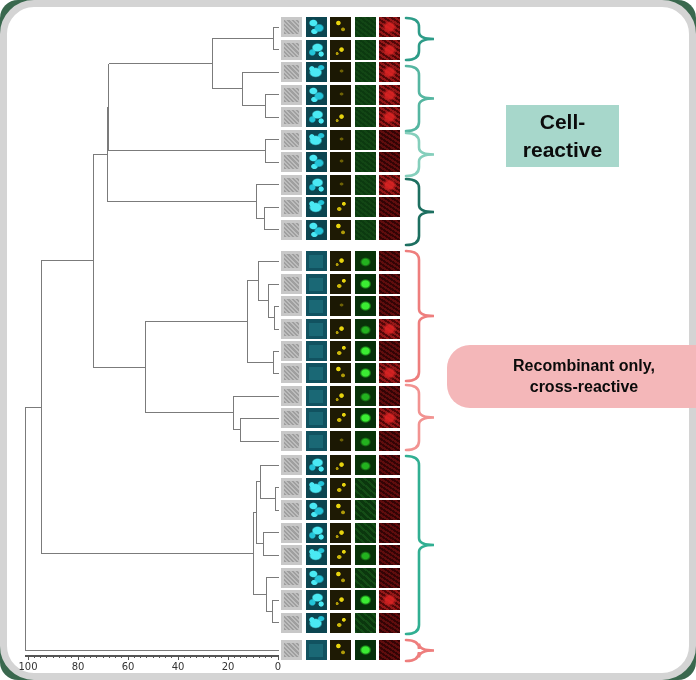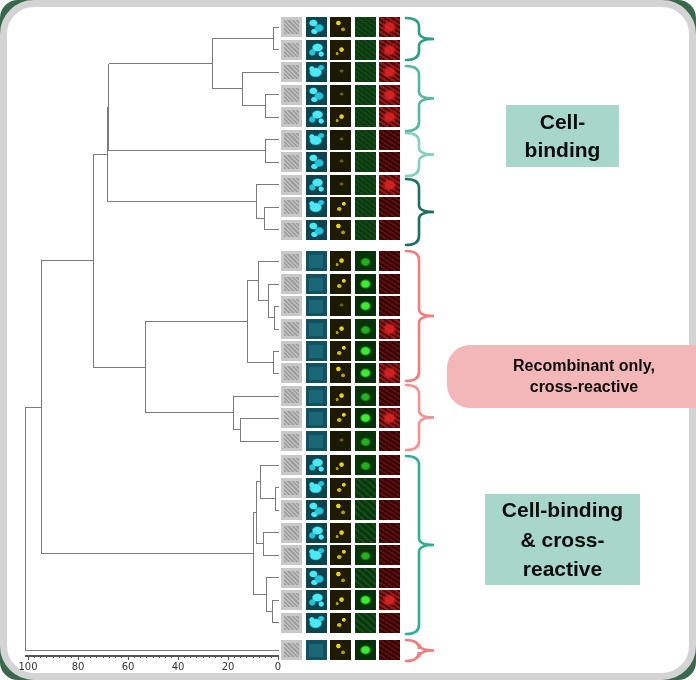--- a/index.html
+++ b/index.html
@@ -346,19 +346,16 @@
       <div class="tile t-grdim v2" style="left: 354.5px; top: 612.5px; width: 21px; height: 20px;"></div>
       <div class="tile t-rddark v2" style="left: 379px; top: 612.5px; width: 21px; height: 20px;"></div>
       <div class="tile t-gray v0" style="left: 281px; top: 640px; width: 21px; height: 20px;"></div>
       <div class="tile t-cyflat v0" style="left: 305.5px; top: 640px; width: 21px; height: 20px;"></div>
       <div class="tile t-yldots v0" style="left: 330px; top: 640px; width: 21px; height: 20px;"></div>
       <div class="tile t-grbright v0" style="left: 354.5px; top: 640px; width: 21px; height: 20px;"></div>
       <div class="tile t-rddark v0" style="left: 379px; top: 640px; width: 21px; height: 20px;"></div>
     </div>
 
   <div class="clabel" id="label-cell-binding" style="background: rgb(167, 215, 203);">Cell-
-binding</div>
+reactive</div>
   <div class="clabel" id="label-recomb-cross" style="background: rgb(244, 183, 185);">Recombinant only,
 cross-reactive</div>
-  <div class="clabel" id="label-cell-cross" style="background: rgb(167, 215, 203);">Cell-binding
-&amp; cross-
-reactive</div>
 </div>
 
 </body></html>

